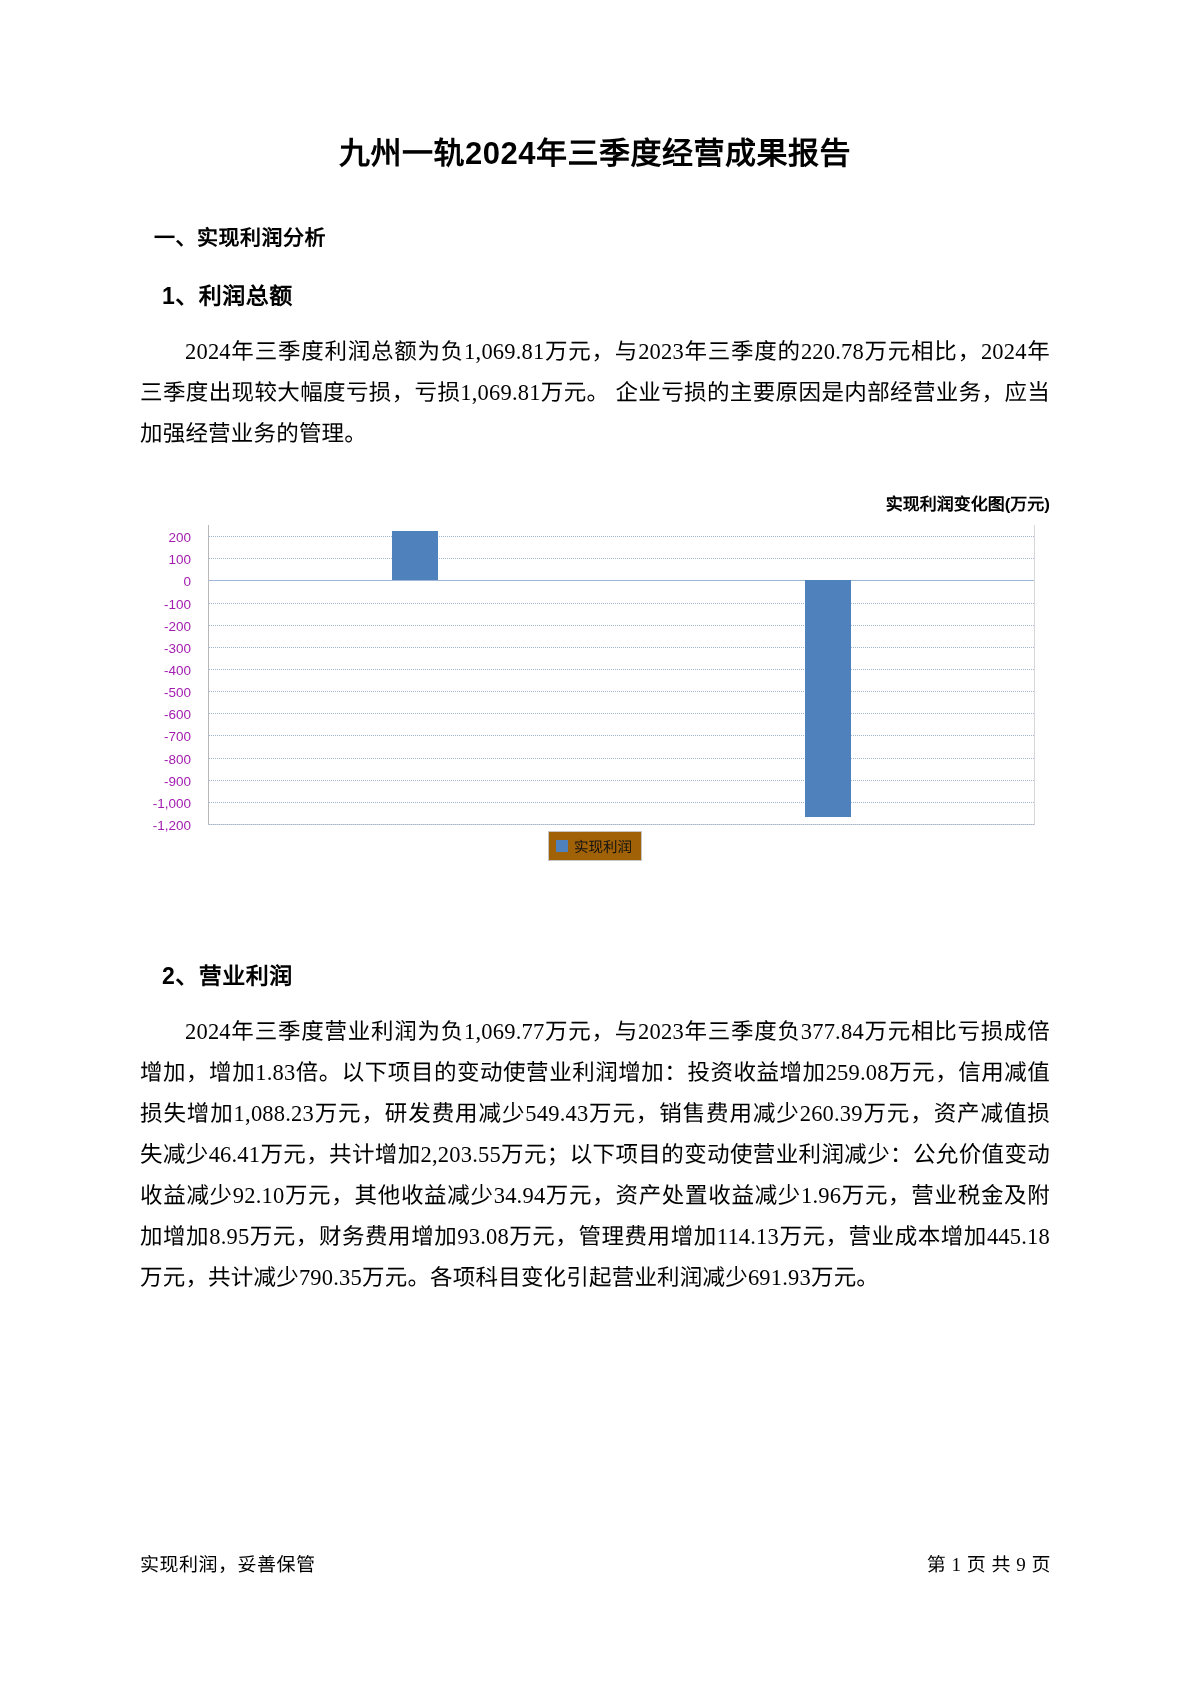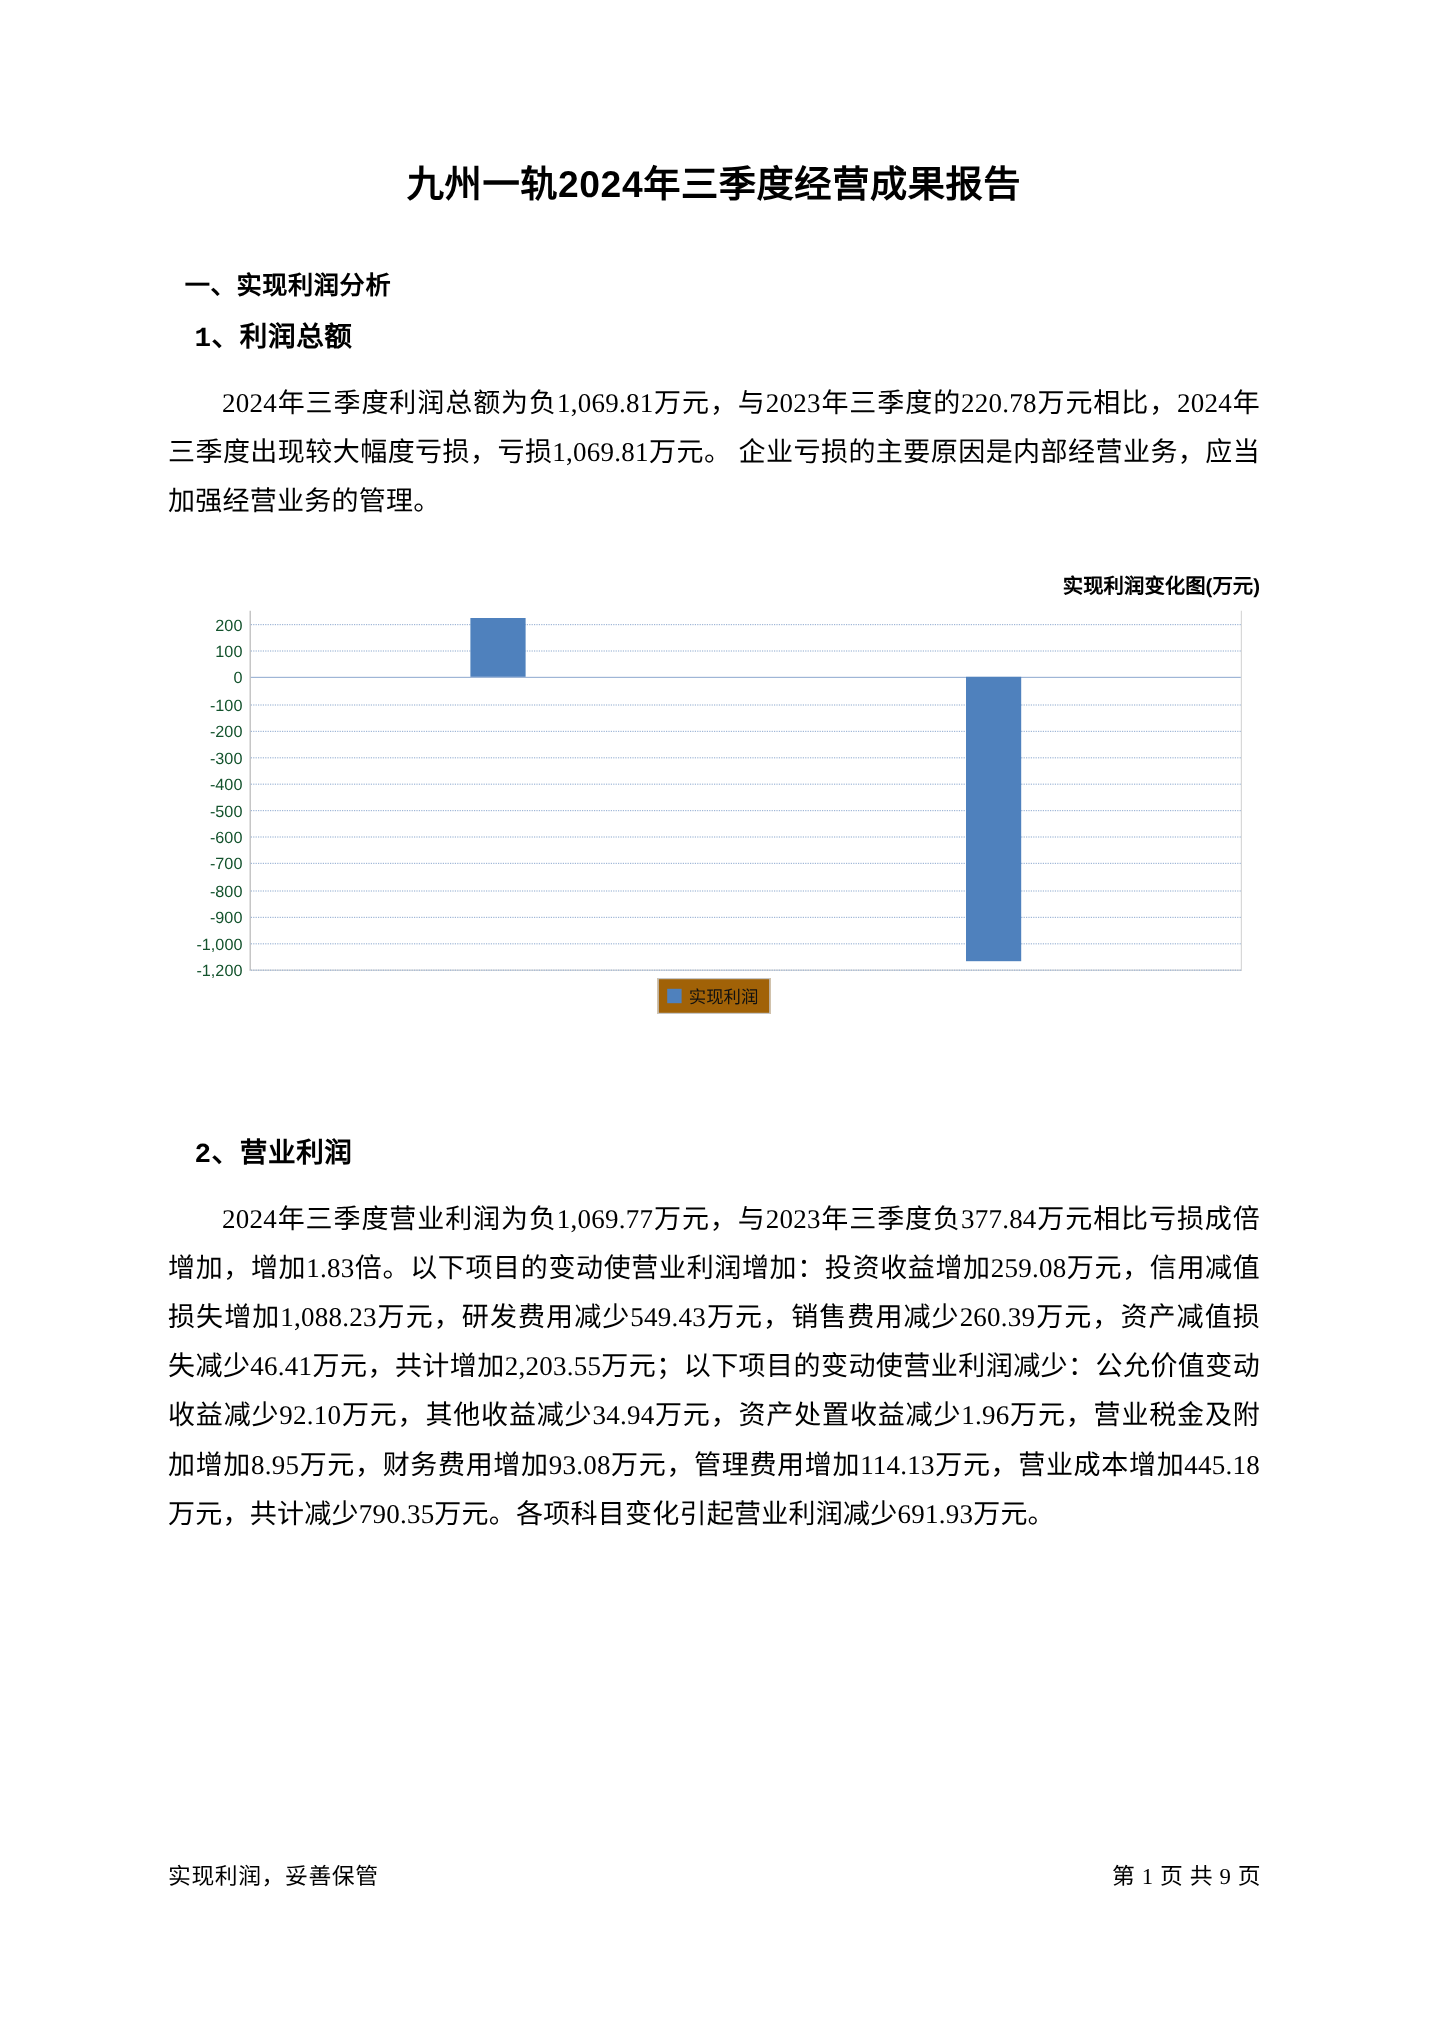--- a/index.html
+++ b/index.html
@@ -34,24 +34,24 @@
     letter-spacing: 0.5px;
   }
   h2.heading-1 {
     font-family: "Liberation Sans", sans-serif;
     font-size: 21px;
     font-weight: bold;
     margin: 48px 0 0 14px;
     letter-spacing: 0.5px;
   }
   h3.heading-2 {
-    font-family: Liberation Mono, monospace;
+    font-family: Liberation Sans, sans-serif;
     font-size: 23px;
     font-weight: bold;
-    margin: 10px 0 0 22px;
+    margin: 26px 0 0 22px;
     letter-spacing: 0.5px;
   }
   h3.heading-2.spaced {
     margin-top: 96px;
   }
   p.body-text {
     font-size: 22.5px;
     line-height: 41px;
     text-align: justify;
     text-justify: inter-ideograph;
@@ -86,25 +86,25 @@
     right: 0;
     border-top: 1px dotted #9fb6d6;
     height: 0;
   }
   .gridline.zero {
     border-top: 1px solid #9fb6d6;
   }
   .ytick {
     position: absolute;
     right: 100%;
-    margin-right: 7px;
+    margin-right: 18px;
     transform: translateY(-50%);
     font-family: "Liberation Sans", sans-serif;
     font-size: 13.5px;
-    color: #14532d;
+    color: #a21caf;
     white-space: nowrap;
   }
   .bar {
     position: absolute;
     background: #4f81bd;
     width: 46px;
   }
   .xlabels {
     position: relative;
     margin: 0 15px 0 68px;

